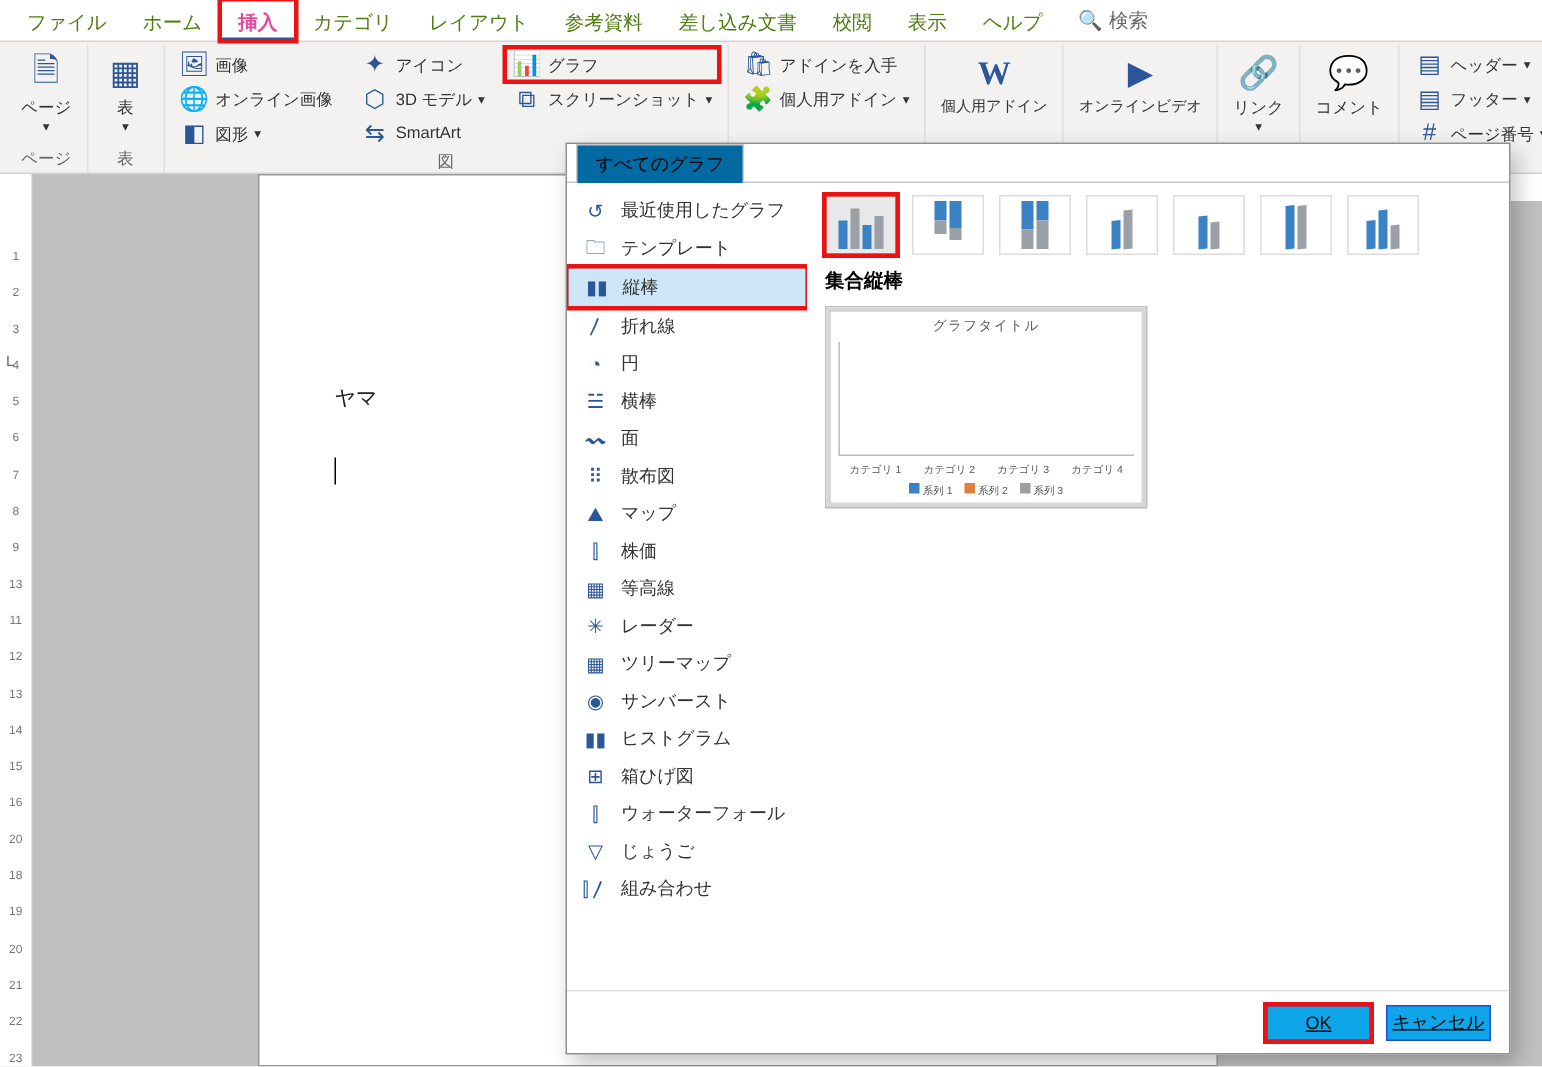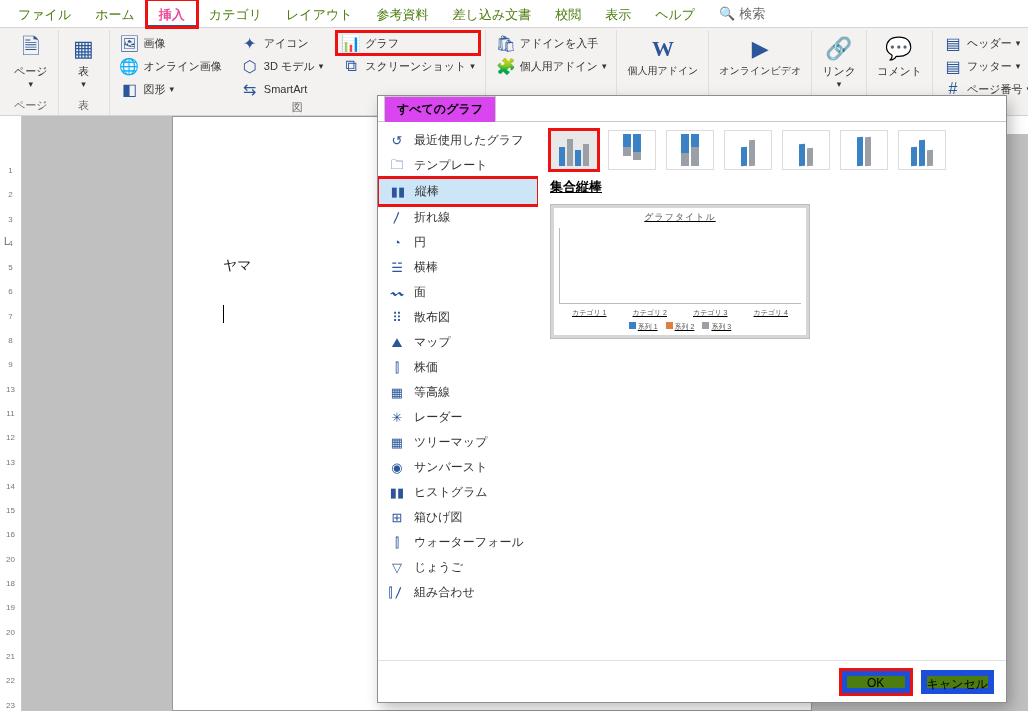--- a/index.html
+++ b/index.html
@@ -145,23 +145,23 @@
     height: 26px;
     display:flex; align-items: flex-end;
     background:#fff;
     padding-left: 6px;
     border-bottom: 1px solid #c8c8c8;
   }
   .dlg-tabs .dtab {
     padding: 4px 12px;
     border: 1px solid #c8c8c8;
     border-bottom: none;
-    background: #d946ef;
+    background: #0369a1;
     font-size: 12px;
-    position: relative; top: 1px; font-weight: bold;
+    position: relative; top: 1px;
   }
 
   .dlg-body {
     flex: 1;
     display: flex;
     overflow: hidden;
   }
 
   .ctype-list {
     width: 160px;
@@ -180,21 +180,21 @@
   }
   .ctype .cicon {
     width: 18px; height: 14px;
     display:flex; align-items:center; justify-content:center;
     color: #2b579a; font-size: 13px;
   }
 
   .csub {
     flex: 1;
     padding: 8px 12px;
-    display: flex; flex-direction: column; gap: 8px; text-decoration: underline;
+    display: flex; flex-direction: column; gap: 8px;
   }
   .subrow {
     display:flex; gap: 10px;
   }
   .subthumb {
     width: 48px; height: 40px;
     border: 1px solid #dcdcdc;
     display:flex; align-items:flex-end; justify-content:center;
     gap: 2px; padding: 3px;
     cursor:pointer;
@@ -203,21 +203,21 @@
     border: 1px solid #7a7a7a;
     background: #e8e8e8;
   }
   .bar { width: 6px; background: #3b82c4; }
   .bar.g { background: #9aa0a6; }
 
   .subtitle { font-size: 13px; font-weight: 600; }
 
   .preview {
     border: 1px solid #bdbdbd;
-    width: 260px; height: 135px;
+    width: 215px; height: 135px;
     padding: 6px 8px;
     display:flex; flex-direction:column; align-items:center;
     gap: 4px;
     box-shadow: inset 0 0 0 3px #d6d6d6;
   }
   .preview .ptitle { font-size: 9px; color:#555; letter-spacing:1px; }
   .preview .parea {
     flex:1; width:100%;
     display:flex; align-items:flex-end; justify-content:space-around;
     border-left: 1px solid #bbb;
@@ -232,24 +232,25 @@
   .plegend .sw { width:7px; height:7px; display:inline-block; margin-right:2px; }
 
   .dlg-foot {
     height: 42px;
     border-top: 1px solid #e1e1e1;
     display:flex; justify-content:flex-end; align-items:center;
     gap: 10px; padding: 0 12px;
   }
   .dbtn {
     min-width: 70px; height: 24px;
-    border: 6px solid #1d4ed8;
-    background: #4d7c0f;
+    border: 1px solid #1d4ed8;
+    background: #0ea5e9;
     font-size: 12px;
     cursor:pointer;
+    text-decoration:underline;
   }
 
   .L { position:absolute; left:4px; top:120px; font-size:10px; color:#666; }
 
   
   .th-3d .bar { transform: skewY(-6deg); }
   .th-stk { align-items:stretch; }
   .th-stk .stk { width:8px; display:flex; flex-direction:column; }
   .th-stk .stk span { display:block; }
 </style>

